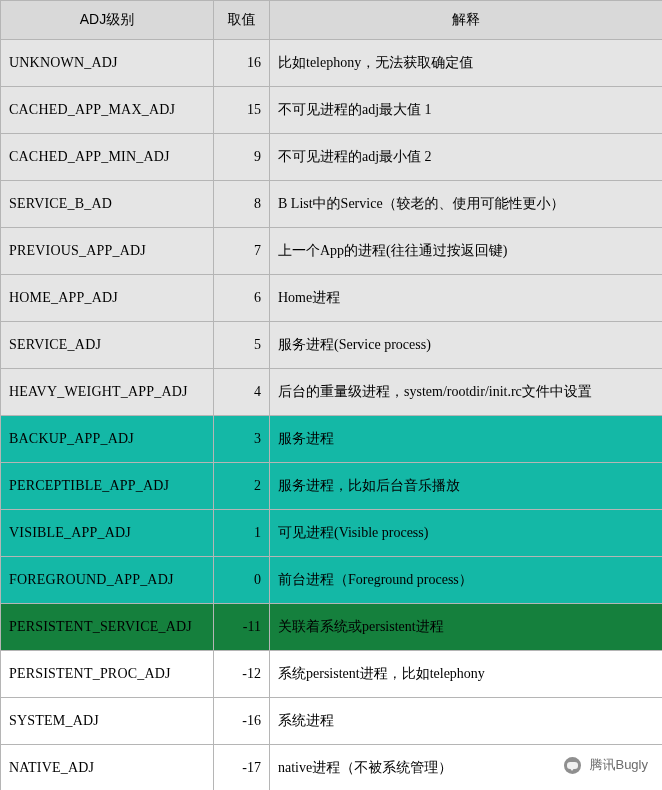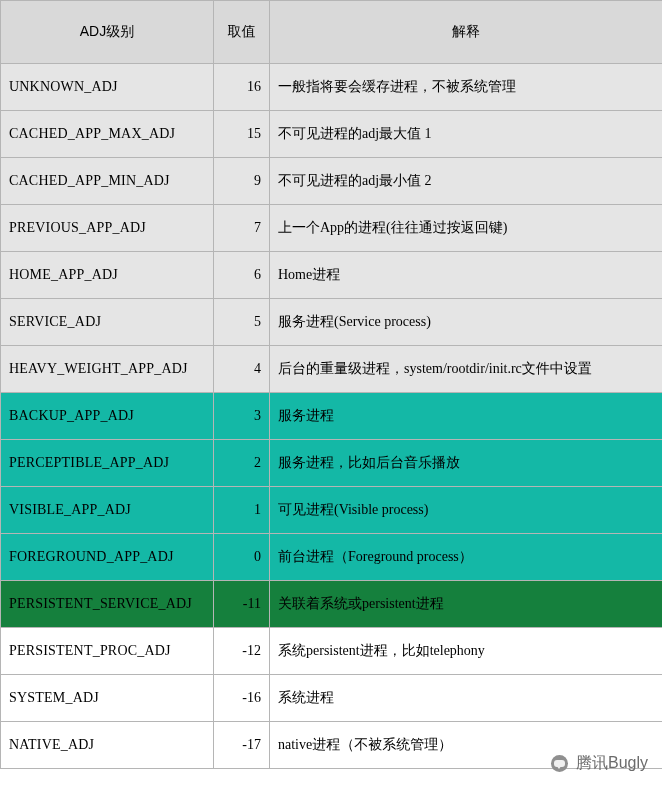--- a/index.html
+++ b/index.html
@@ -17,21 +17,21 @@
     border-collapse: collapse;
     width: 662px;
     table-layout: fixed;
   }
   #adj-table col.c-name { width: 213px; }
   #adj-table col.c-val  { width: 56px; }
   #adj-table col.c-desc { width: 393px; }
 
   #adj-table th, #adj-table td {
     border: 1px solid #b5b5b5;
-    padding: 12px 8px;
+    padding: 0 8px;
     vertical-align: middle;
     font-weight: normal;
     font-size: 14px;
     color: #000000;
   }
   thead th {
     background: #d9d9d9;
     text-align: center;
     height: 38px;
     font-size: 14.5px;
@@ -64,21 +64,21 @@
 
   
   #watermark {
     position: absolute;
     right: 14px;
     bottom: 16px;
     display: flex;
     align-items: center;
     gap: 8px;
     font-family: "Liberation Sans", sans-serif;
-    font-size: 16px;
+    font-size: 13px;
     color: #6b6b6b;
     pointer-events: none;
   }
   #watermark .wm-icon {
     width: 17px;
     height: 17px;
     border-radius: 50%;
     background: #8f8f8f;
     display: inline-block;
     position: relative;
@@ -118,31 +118,36 @@
     <tr>
       <th>ADJ级别</th>
       <th>取值</th>
       <th>解释</th>
     </tr>
   </thead>
   <tbody id="table-body">
       <tr class="pink">
         <td class="name">UNKNOWN_ADJ</td>
         <td class="val">16</td>
-        <td class="desc">一般指将要会缓存进程，不被系统管理</td>
+        <td class="desc">比如telephony，无法获取确定值</td>
       </tr>
       <tr class="pink">
         <td class="name">CACHED_APP_MAX_ADJ</td>
         <td class="val">15</td>
         <td class="desc">不可见进程的adj最大值 1</td>
       </tr>
       <tr class="pink">
         <td class="name">CACHED_APP_MIN_ADJ</td>
         <td class="val">9</td>
         <td class="desc">不可见进程的adj最小值 2</td>
+      </tr>
+      <tr class="pink">
+        <td class="name">SERVICE_B_AD</td>
+        <td class="val">8</td>
+        <td class="desc">B List中的Service（较老的、使用可能性更小）</td>
       </tr>
       <tr class="pink">
         <td class="name">PREVIOUS_APP_ADJ</td>
         <td class="val">7</td>
         <td class="desc">上一个App的进程(往往通过按返回键)</td>
       </tr>
       <tr class="pink">
         <td class="name">HOME_APP_ADJ</td>
         <td class="val">6</td>
         <td class="desc">Home进程</td>

